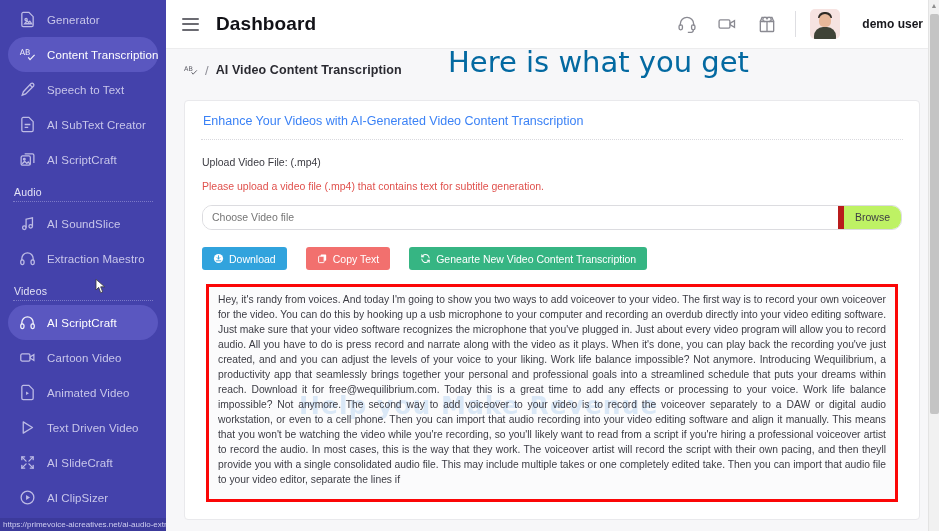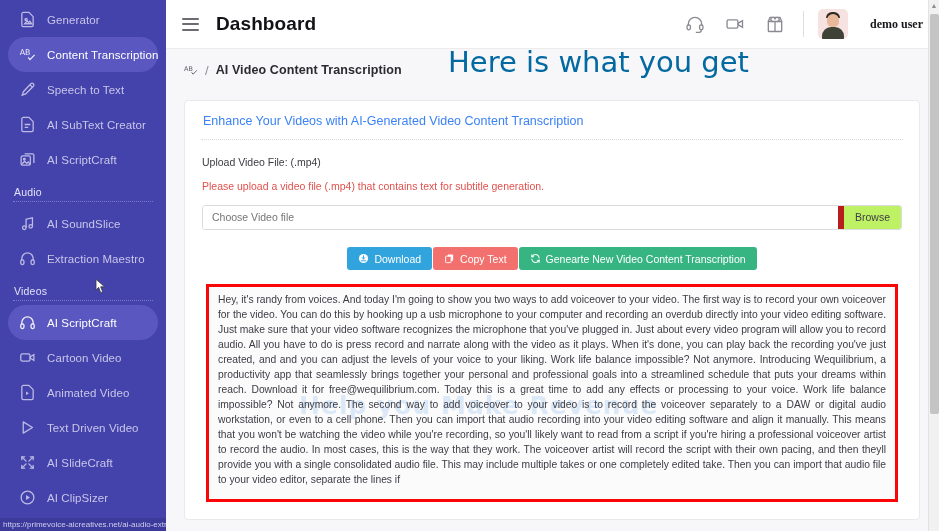--- a/index.html
+++ b/index.html
@@ -75,21 +75,21 @@
   .burger { width: 17px; height: 13px; display: flex; flex-direction: column; justify-content: space-between; }
   .burger i { display:block; height: 2px; background: #6b6b72; border-radius: 1px; }
   .page-title {
     font-size: 19px; font-weight: bold; color: #121217;
     margin-left: 17px; letter-spacing: .1px;
   }
   .topbar-spacer { flex: 1 1 auto; }
   .top-icons { display: flex; align-items: center; gap: 20px; }
   .top-icons .ti { width: 20px; height: 20px; color: #8a8a92; display:block; }
   .vsep { width: 1px; height: 26px; background: #dedee2; margin: 0 14px 0 18px; }
-  .userbox { display: flex; align-items: center; gap: 22px; padding-right: 2px; font-family: Liberation Serif, serif; }
+  .userbox { display: flex; align-items: center; gap: 22px; padding-right: 2px; }
   .avatar {
     width: 30px; height: 30px; border-radius: 5px;
     background: #f6e3e1; overflow: hidden; position: relative;
   }
   .avatar .head { position:absolute; left:9px; top:5px; width:12px; height:13px; background:#e8b89a; border-radius:6px 6px 5px 5px; }
   .avatar .hair { position:absolute; left:8px; top:3px; width:14px; height:6px; background:#2f2a24; border-radius:7px 7px 0 0; }
   .avatar .body { position:absolute; left:4px; top:18px; width:22px; height:13px; background:#3f4337; border-radius:9px 9px 0 0; }
   .username { font-size: 12px; font-weight: bold; color: #17171c; white-space: nowrap; }
 
   .breadcrumb {
@@ -122,37 +122,37 @@
   }
   .card-sep { border-top: 1px dotted #d9d9de; margin: 0 16px; }
   .card-body { padding: 16px 17px 0 17px; }
   .lbl { font-size: 10.5px; color: #3b3b42; }
   .warn { font-size: 10.5px; color: #e0514d; margin-top: 12px; }
 
   .file-row {
     margin-top: 13px;
     display: flex;
     border: 1px solid #dcdce0;
-    border-radius: 3px;
+    border-radius: 10px;
     overflow: hidden;
     background: #fff;
     height: 25px;
   }
   .file-input {
     flex: 1 1 auto; font-size: 10.5px; color: #44444c;
     padding: 0 9px; line-height: 23px; background:#fff;
     border: none; outline: none; font-family: "Liberation Sans", sans-serif;
   }
   .browse {
     flex: 0 0 auto; font-size: 10.5px; color: #3d3d45;
     background: #bef264; border-left: 6px solid #b91c1c;
     padding: 0 11px; line-height: 23px;
   }
 
-  .btn-row { display: flex; justify-content: center; gap: 1px; margin-top: 17px; }
+  .btn-row { display: flex; gap: 19px; margin-top: 17px; }
   .btn {
     display: flex; align-items: center; gap: 5px;
     height: 23px; padding: 0 11px;
     border-radius: 3px; border: none;
     color: #ffffff; font-size: 10.5px;
     font-family: "Liberation Sans", sans-serif;
     white-space: nowrap;
   }
   .btn .bi { width: 11px; height: 11px; display:block; }
   .btn-download { background: #31a3dd; }

